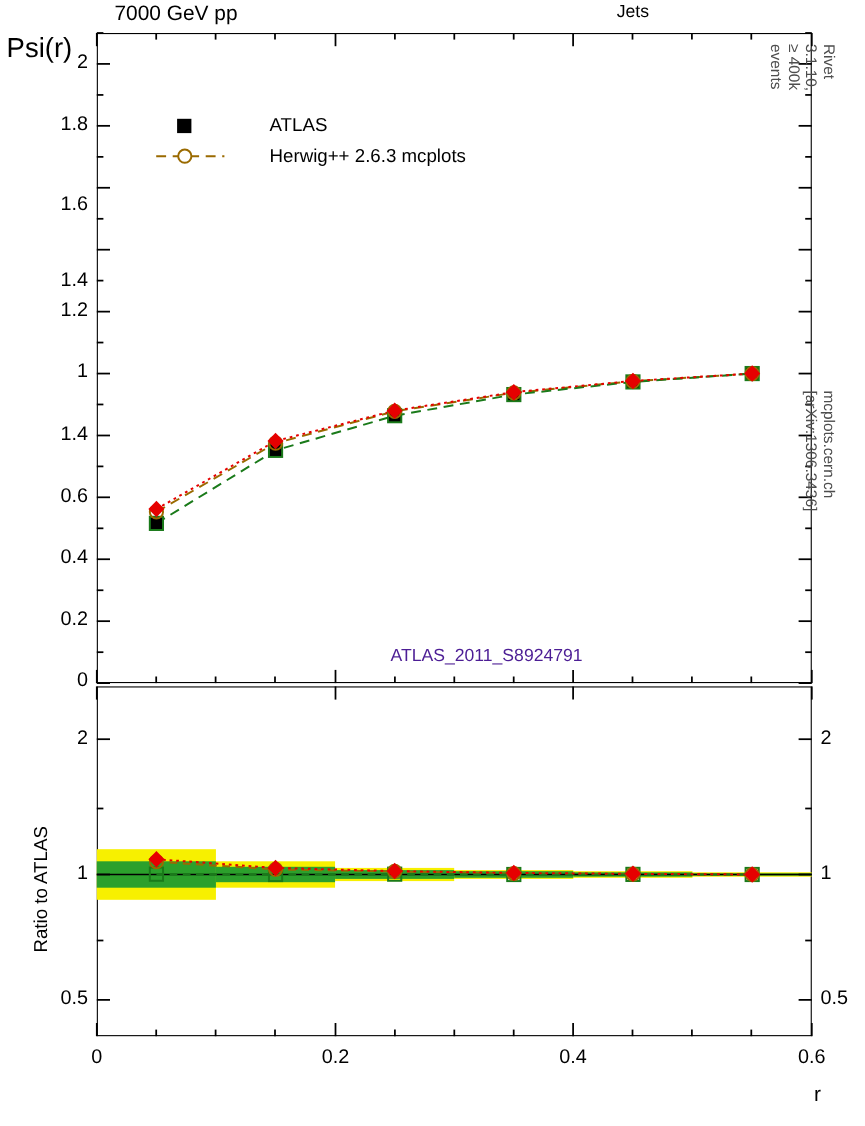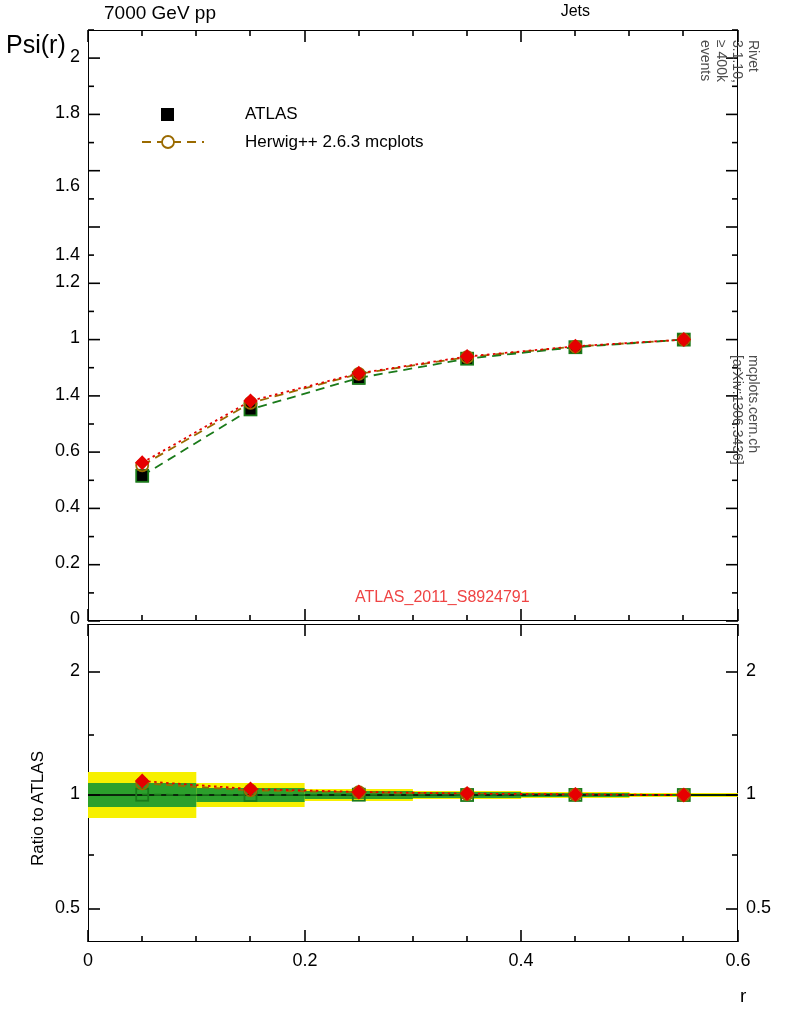--- a/index.html
+++ b/index.html
@@ -18,21 +18,21 @@
   .ylabel-main{left:6px;top:30px;font-size:25px;}
   .ticklabel{position:absolute;font-size:18px;text-align:right;}
   .ticklabel-c{position:absolute;font-size:18px;text-align:center;}
   
   .side{position:absolute;font-size:14px;color:#4d4d4d;}
   
   #legend{position:absolute;left:140px;top:100px;font-size:17px;}
   .legrow{height:28px;display:flex;align-items:center;}
   .legmark{width:66px;height:28px;position:relative;flex:0 0 66px;}
   .legtext{padding-left:6px;margin-left:33px;}
-  .watermark{position:absolute;color:#ef4444;font-size:16px;}
+  .watermark{position:absolute;color:#4c1d95;font-size:16px;}
   svg{position:absolute;left:0;top:0;overflow:visible;}
 </style>
 </head>
 <body>
 
 <div id="root">
 
   <div class="abs txt" id="hdr-left">7000 GeV pp</div>
   <div class="abs txt" id="hdr-right">Jets</div>
 

